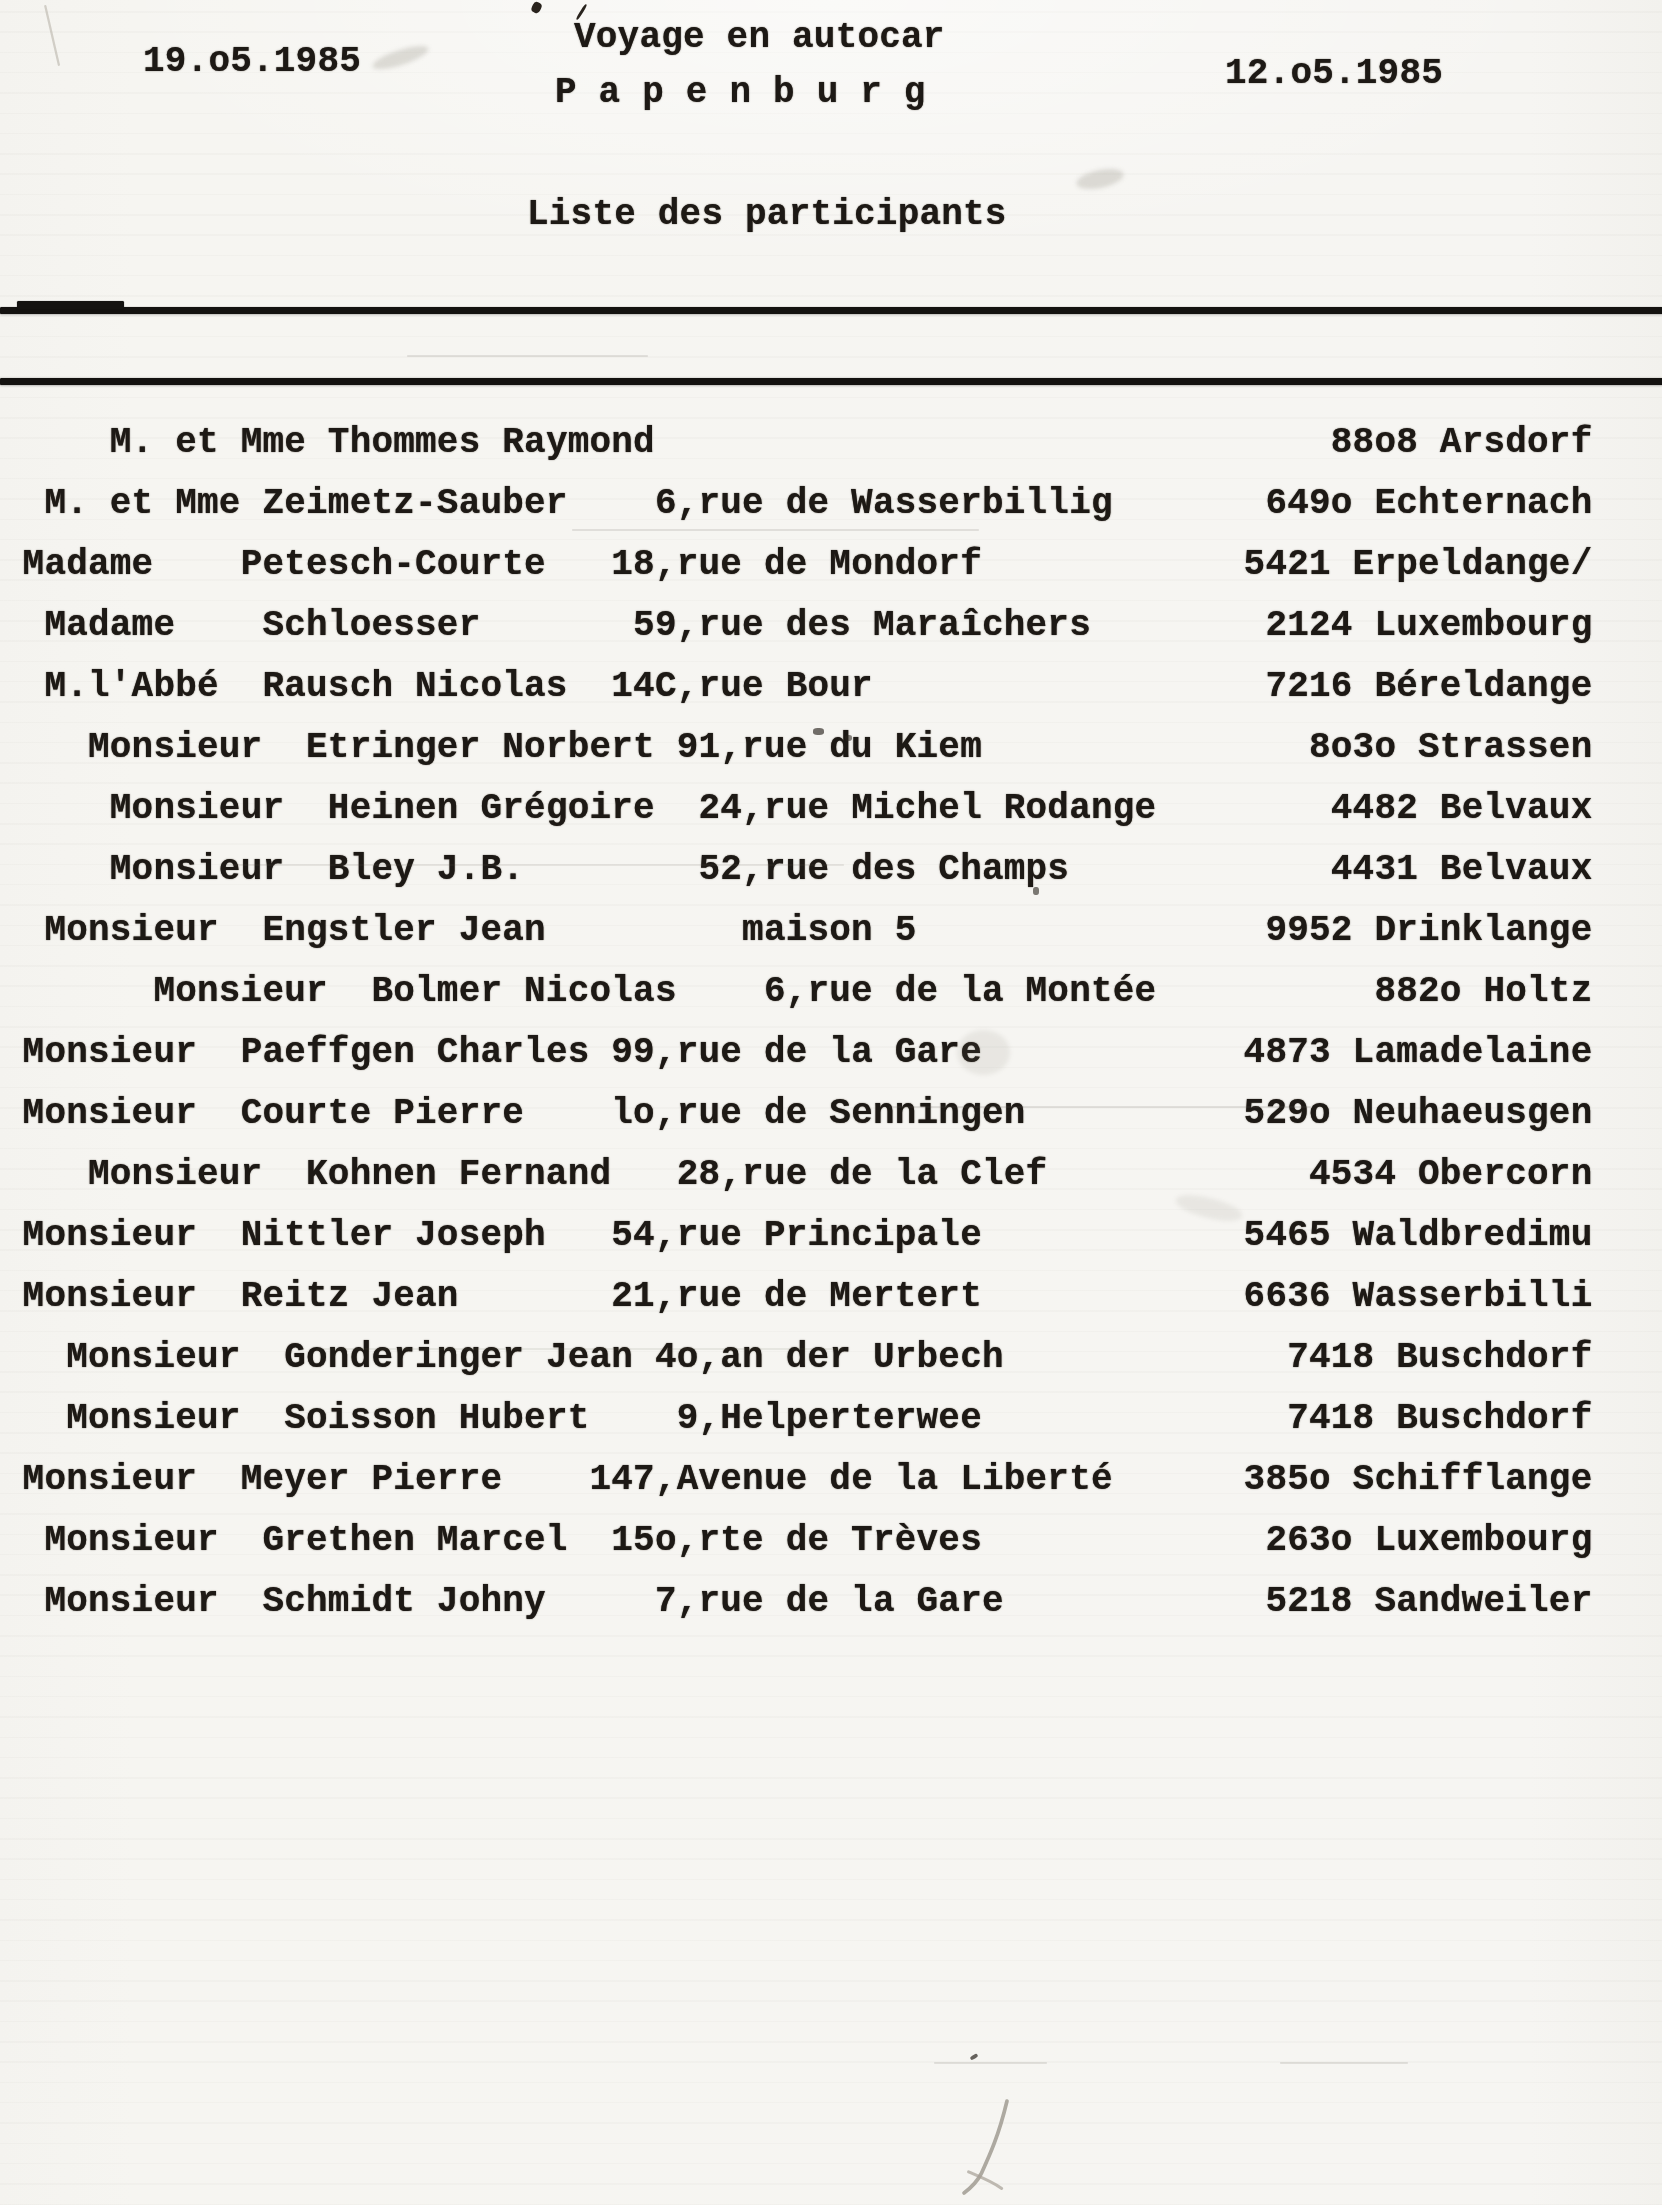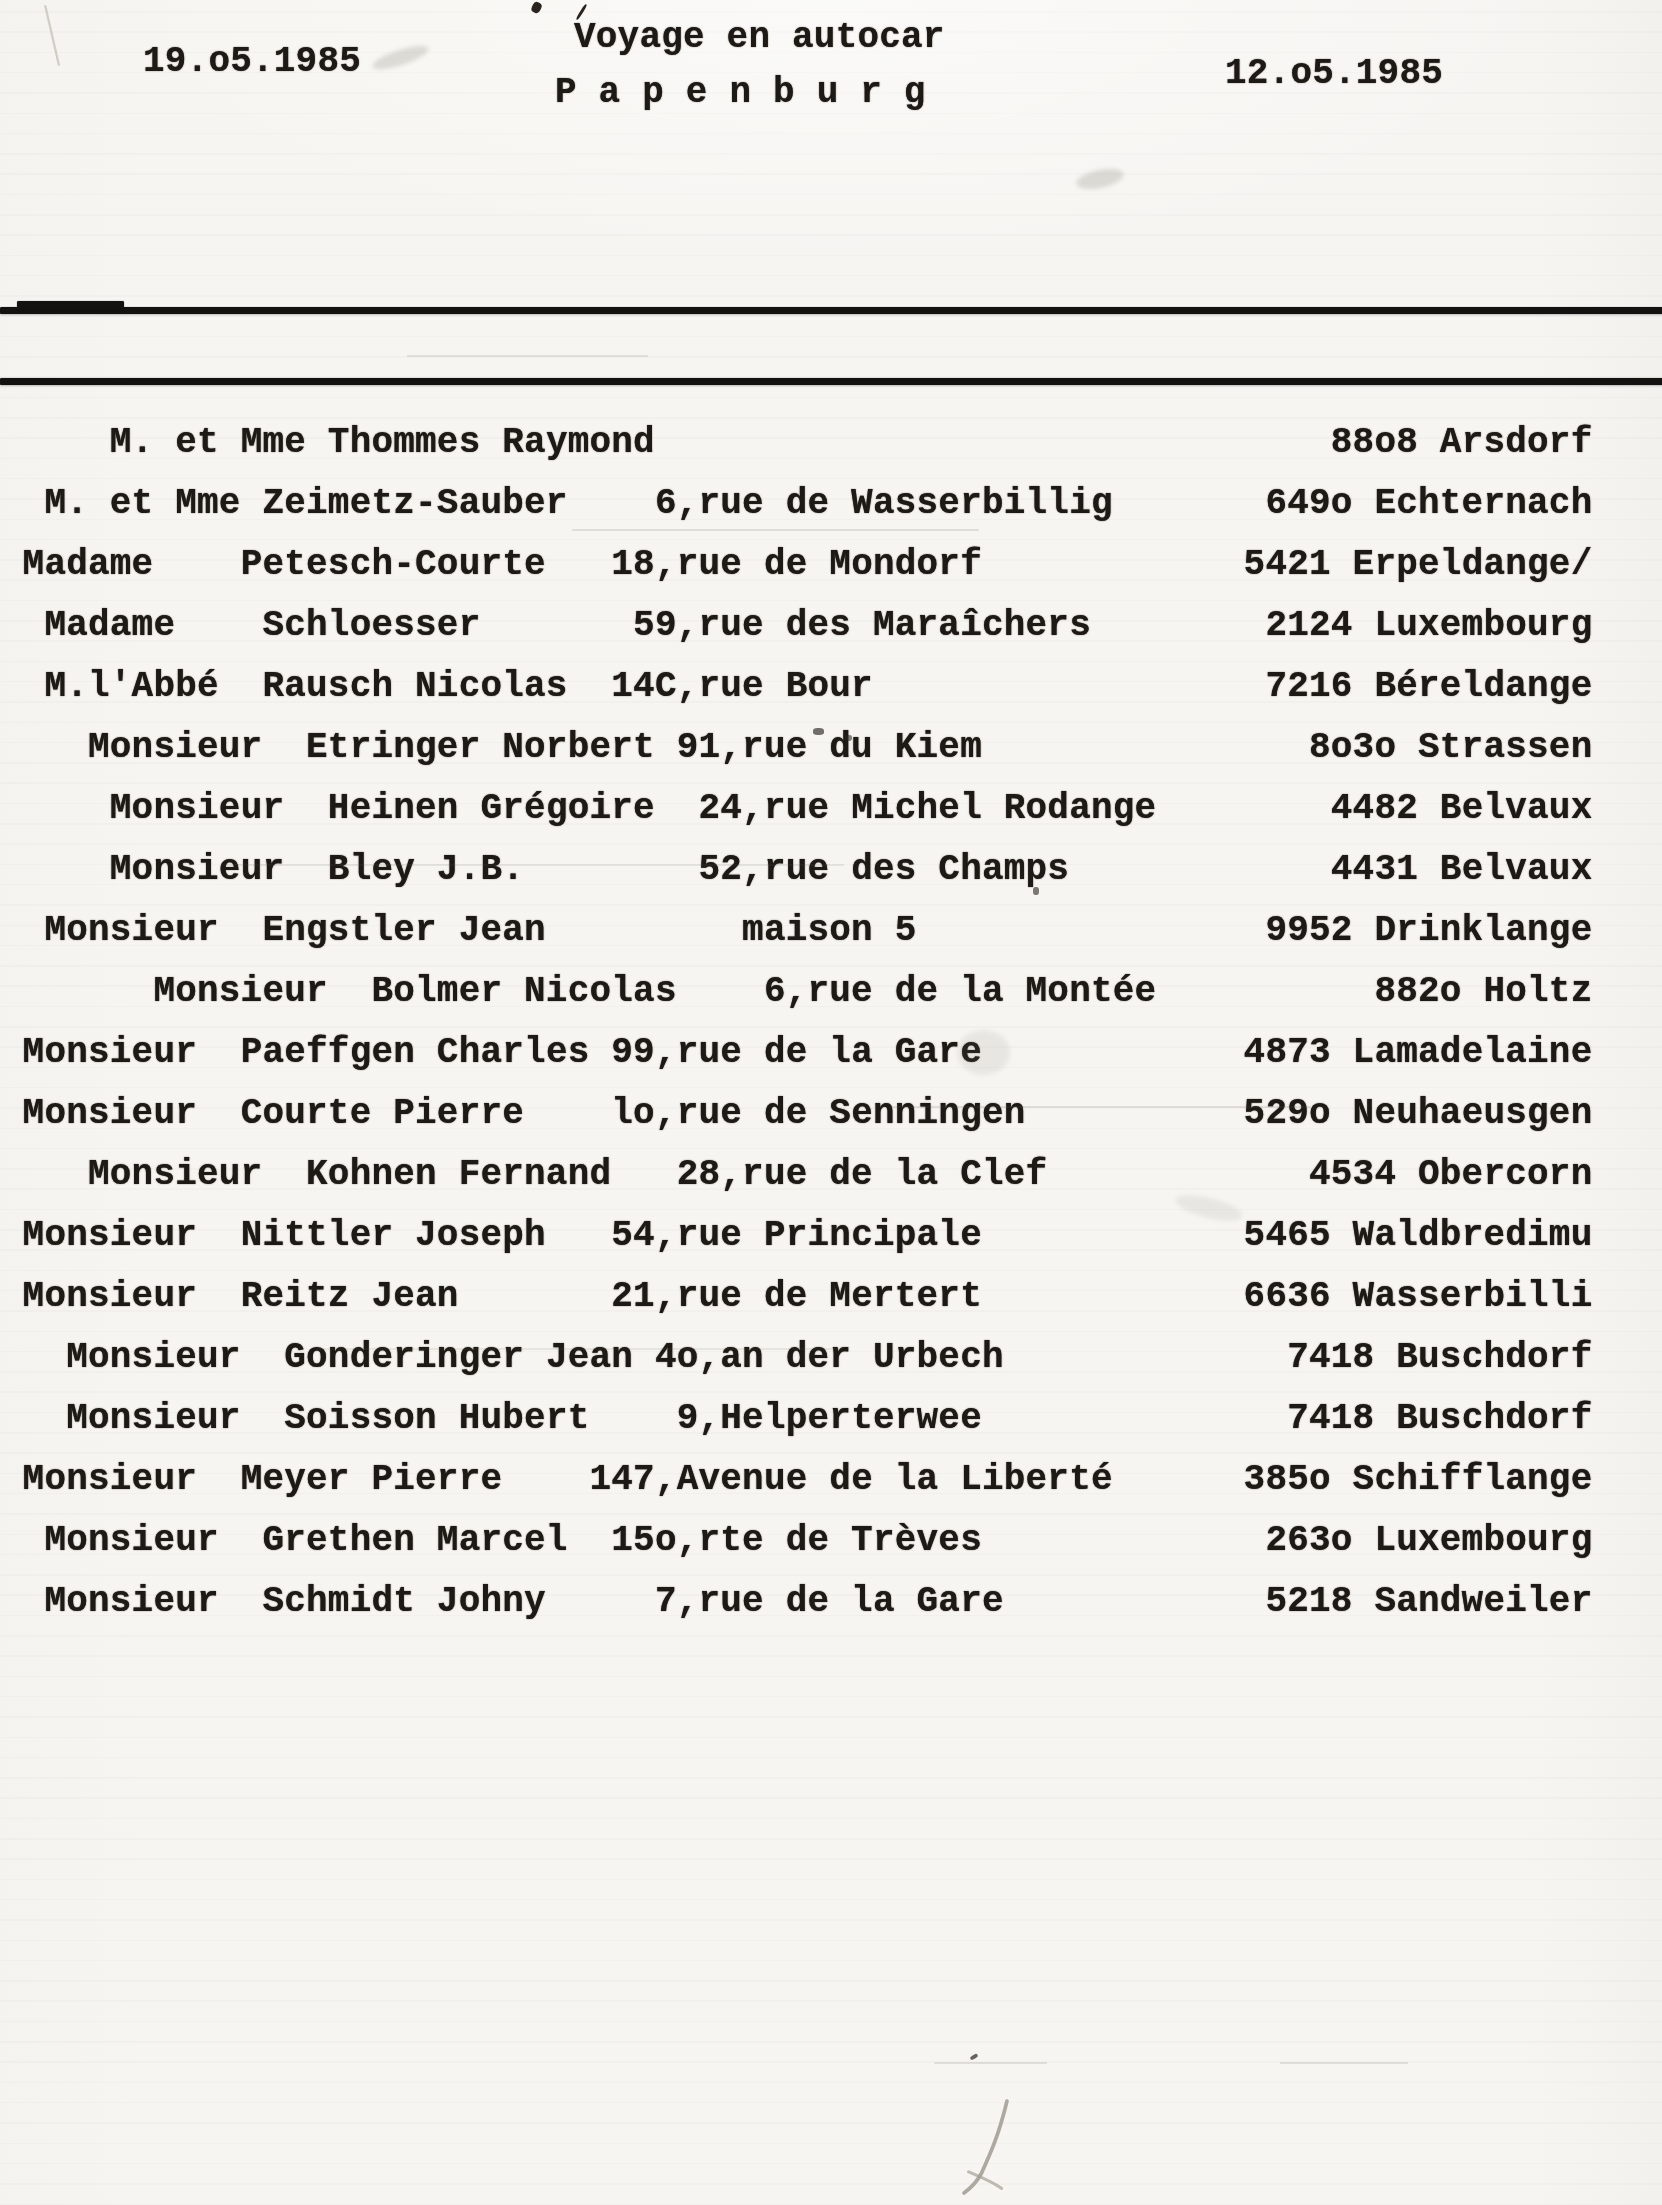--- a/index.html
+++ b/index.html
@@ -30,20 +30,21 @@
 </style>
 </head>
 <body>
 
 <div class="sheet">
 
   <div class="tw" style="left:143px;top:44px;">19.o5.1985</div>
   <div class="tw" style="left:574px;top:20px;">Voyage en autocar</div>
   <div class="tw" style="left:548px;top:75px;margin-left:7px;">P a p e n b u r g</div>
   <div class="tw" style="left:1188px;top:56px;margin-left:37px;">12.o5.1985</div>
+  <div class="tw" style="left:527px;top:197px;">Liste des participants</div>
 
   <div class="rule" style="left:0;top:307px;width:1663px;height:6.8px;"></div>
   <div class="rule" style="left:16.6px;top:301px;width:107px;height:7.5px;"></div>
   <div class="rule" style="left:0;top:378px;width:1663px;height:6.8px;"></div>
 
   <div class="tw rows" id="rows" style="left:22.6px;top:413px;"><div class="tw-line"><span>M. et Mme Thommes Raymond                               88o8 Arsdorf</span></div><div class="tw-line"><span>M. et Mme Zeimetz-Sauber    6,rue de Wasserbillig       649o Echternach</span></div><div class="tw-line"><span>Madame    Petesch-Courte   18,rue de Mondorf            5421 Erpeldange/</span></div><div class="tw-line"><span>Madame    Schloesser       59,rue des Maraîchers        2124 Luxembourg</span></div><div class="tw-line"><span>M.l'Abbé  Rausch Nicolas  14C,rue Bour                  7216 Béreldange</span></div><div class="tw-line"><span>Monsieur  Etringer Norbert 91,rue du Kiem               8o3o Strassen</span></div><div class="tw-line"><span>Monsieur  Heinen Grégoire  24,rue Michel Rodange        4482 Belvaux</span></div><div class="tw-line"><span>Monsieur  Bley J.B.        52,rue des Champs            4431 Belvaux</span></div><div class="tw-line"><span>Monsieur  Engstler Jean         maison 5                9952 Drinklange</span></div><div class="tw-line"><span>Monsieur  Bolmer Nicolas    6,rue de la Montée          882o Holtz</span></div><div class="tw-line"><span>Monsieur  Paeffgen Charles 99,rue de la Gare            4873 Lamadelaine</span></div><div class="tw-line"><span>Monsieur  Courte Pierre    lo,rue de Senningen          529o Neuhaeusgen</span></div><div class="tw-line"><span>Monsieur  Kohnen Fernand   28,rue de la Clef            4534 Obercorn</span></div><div class="tw-line"><span>Monsieur  Nittler Joseph   54,rue Principale            5465 Waldbredimu</span></div><div class="tw-line"><span>Monsieur  Reitz Jean       21,rue de Mertert            6636 Wasserbilli</span></div><div class="tw-line"><span>Monsieur  Gonderinger Jean 4o,an der Urbech             7418 Buschdorf</span></div><div class="tw-line"><span>Monsieur  Soisson Hubert    9,Helperterwee              7418 Buschdorf</span></div><div class="tw-line"><span>Monsieur  Meyer Pierre    147,Avenue de la Liberté      385o Schifflange</span></div><div class="tw-line"><span>Monsieur  Grethen Marcel  15o,rte de Trèves             263o Luxembourg</span></div><div class="tw-line"><span>Monsieur  Schmidt Johny     7,rue de la Gare            5218 Sandweiler</span></div></div>
 
   <div class="speck" style="left:532px;top:1.5px;width:9px;height:11.3px;transform:rotate(25deg);"></div>
   <div class="speck" style="left:580px;top:3px;width:3px;height:18px;transform:rotate(32deg);"></div>
   <div class="smudge" style="left:371px;top:50px;width:59px;height:15px;transform:rotate(-18deg);"></div>

